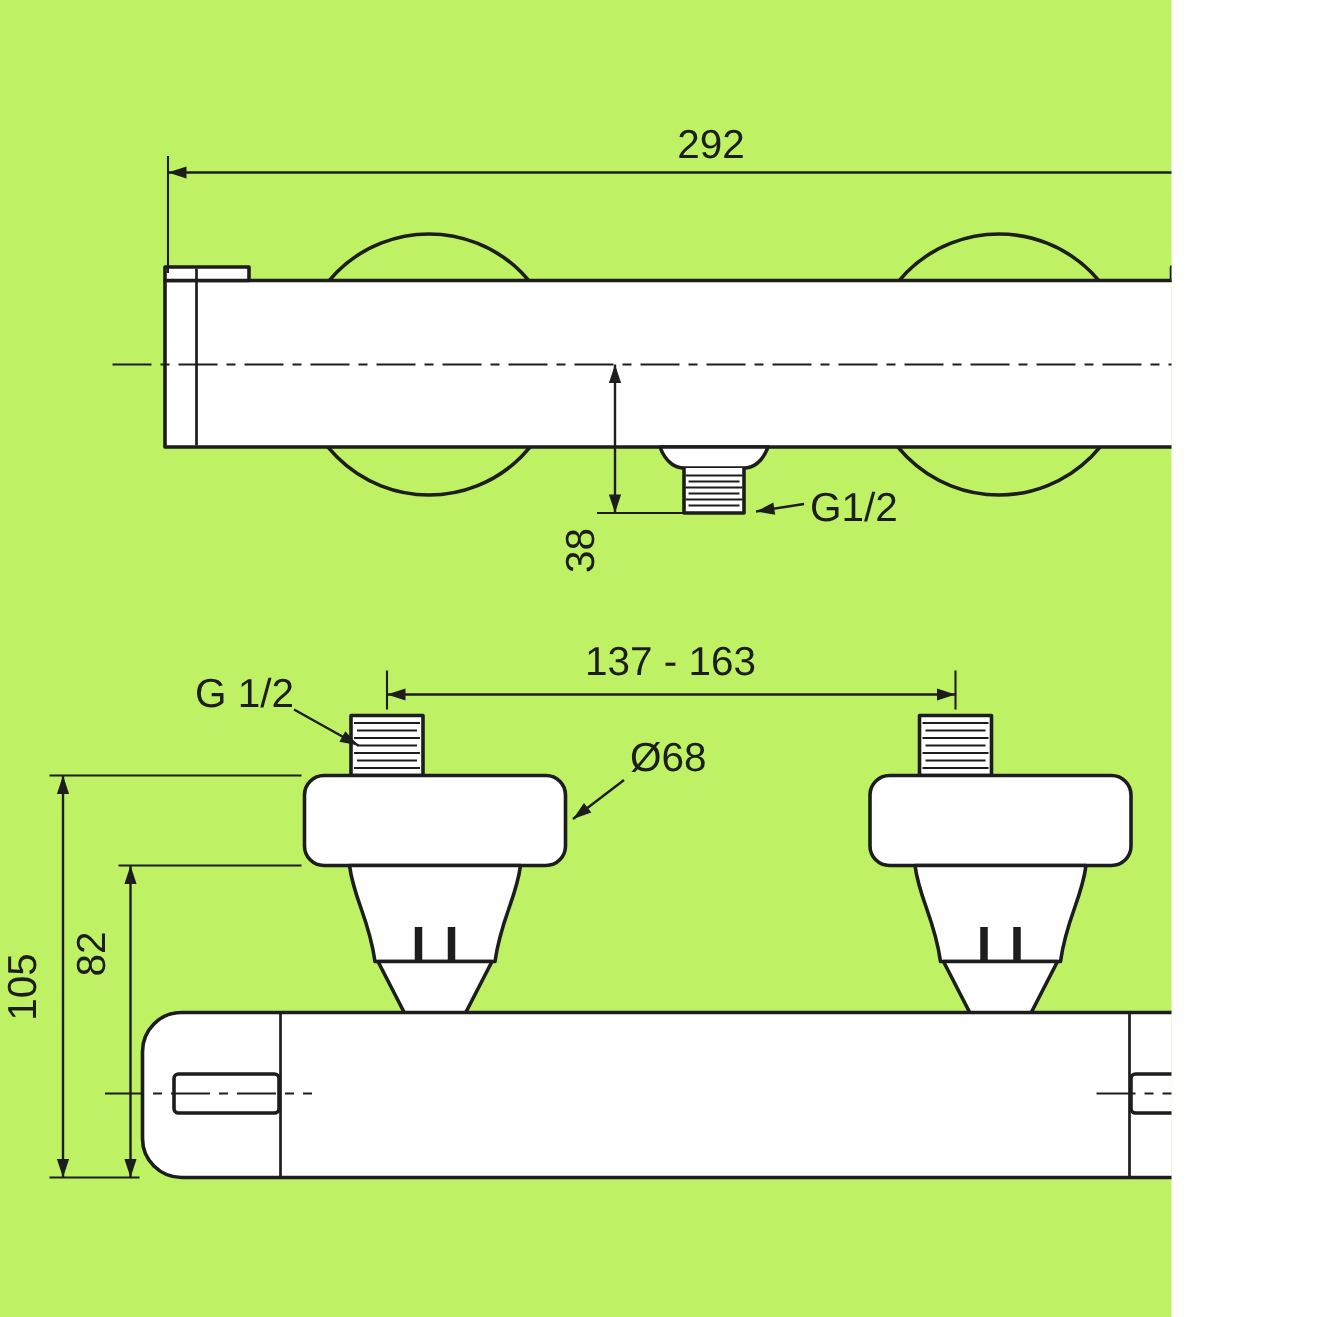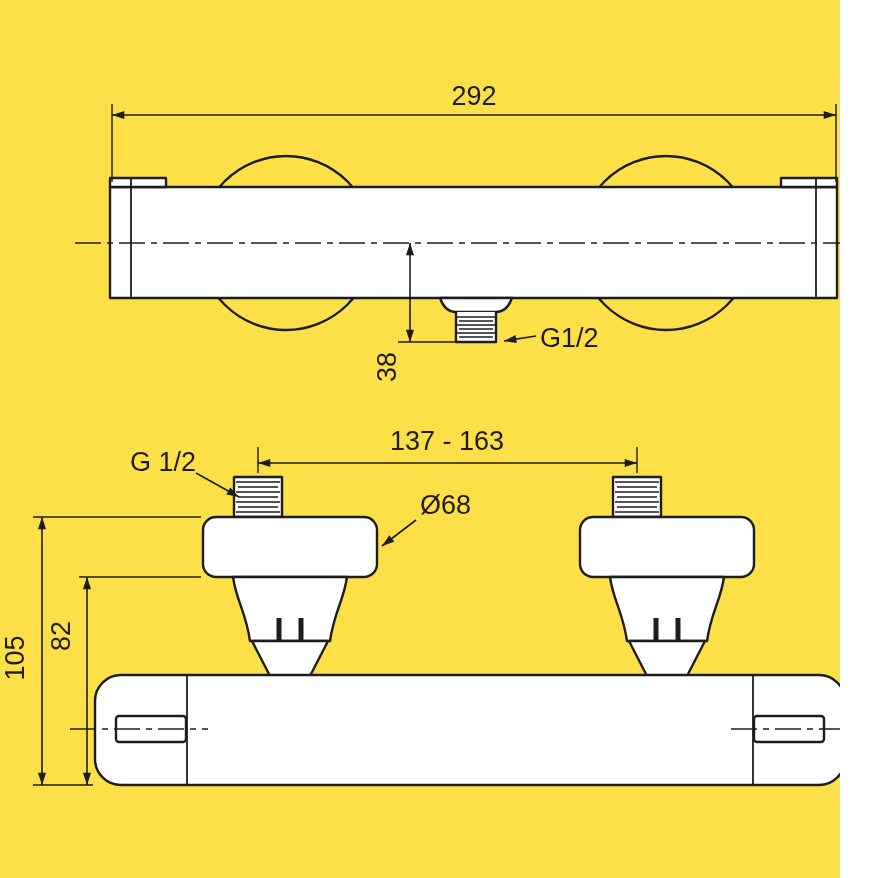--- a/index.html
+++ b/index.html
@@ -1,16 +1,16 @@
 <!DOCTYPE html>
 <html><head>
 <meta charset="utf-8">
 <style>
   html,body{margin:0;padding:0;background:#ffffff}
-  .stage{width:840px;height:878px;background:#fde047;position:relative;overflow:hidden}
+  .stage{width:781px;height:878px;background:#bef264;position:relative;overflow:hidden}
   svg{display:block}
   .objf{fill:#ffffff;stroke:#1d1d1d;stroke-width:2.4;stroke-linejoin:round}
   .obj{fill:none;stroke:#1d1d1d;stroke-width:2.4;stroke-linejoin:round}
   .thin{fill:none;stroke:#1d1d1d;stroke-width:1.8}
   .thread{stroke:#1d1d1d;stroke-width:1.4}
   .dim{fill:none;stroke:#1d1d1d;stroke-width:1.6}
   .ext{stroke:#1d1d1d;stroke-width:1.4}
   .cl{fill:none;stroke:#1d1d1d;stroke-width:1.4;stroke-dasharray:26 6 6 6}
   .lbl{font-family:"Liberation Sans","DejaVu Sans",sans-serif;font-size:27px;fill:#1d1d1d}
   .notch{stroke:#1d1d1d;stroke-width:5}

